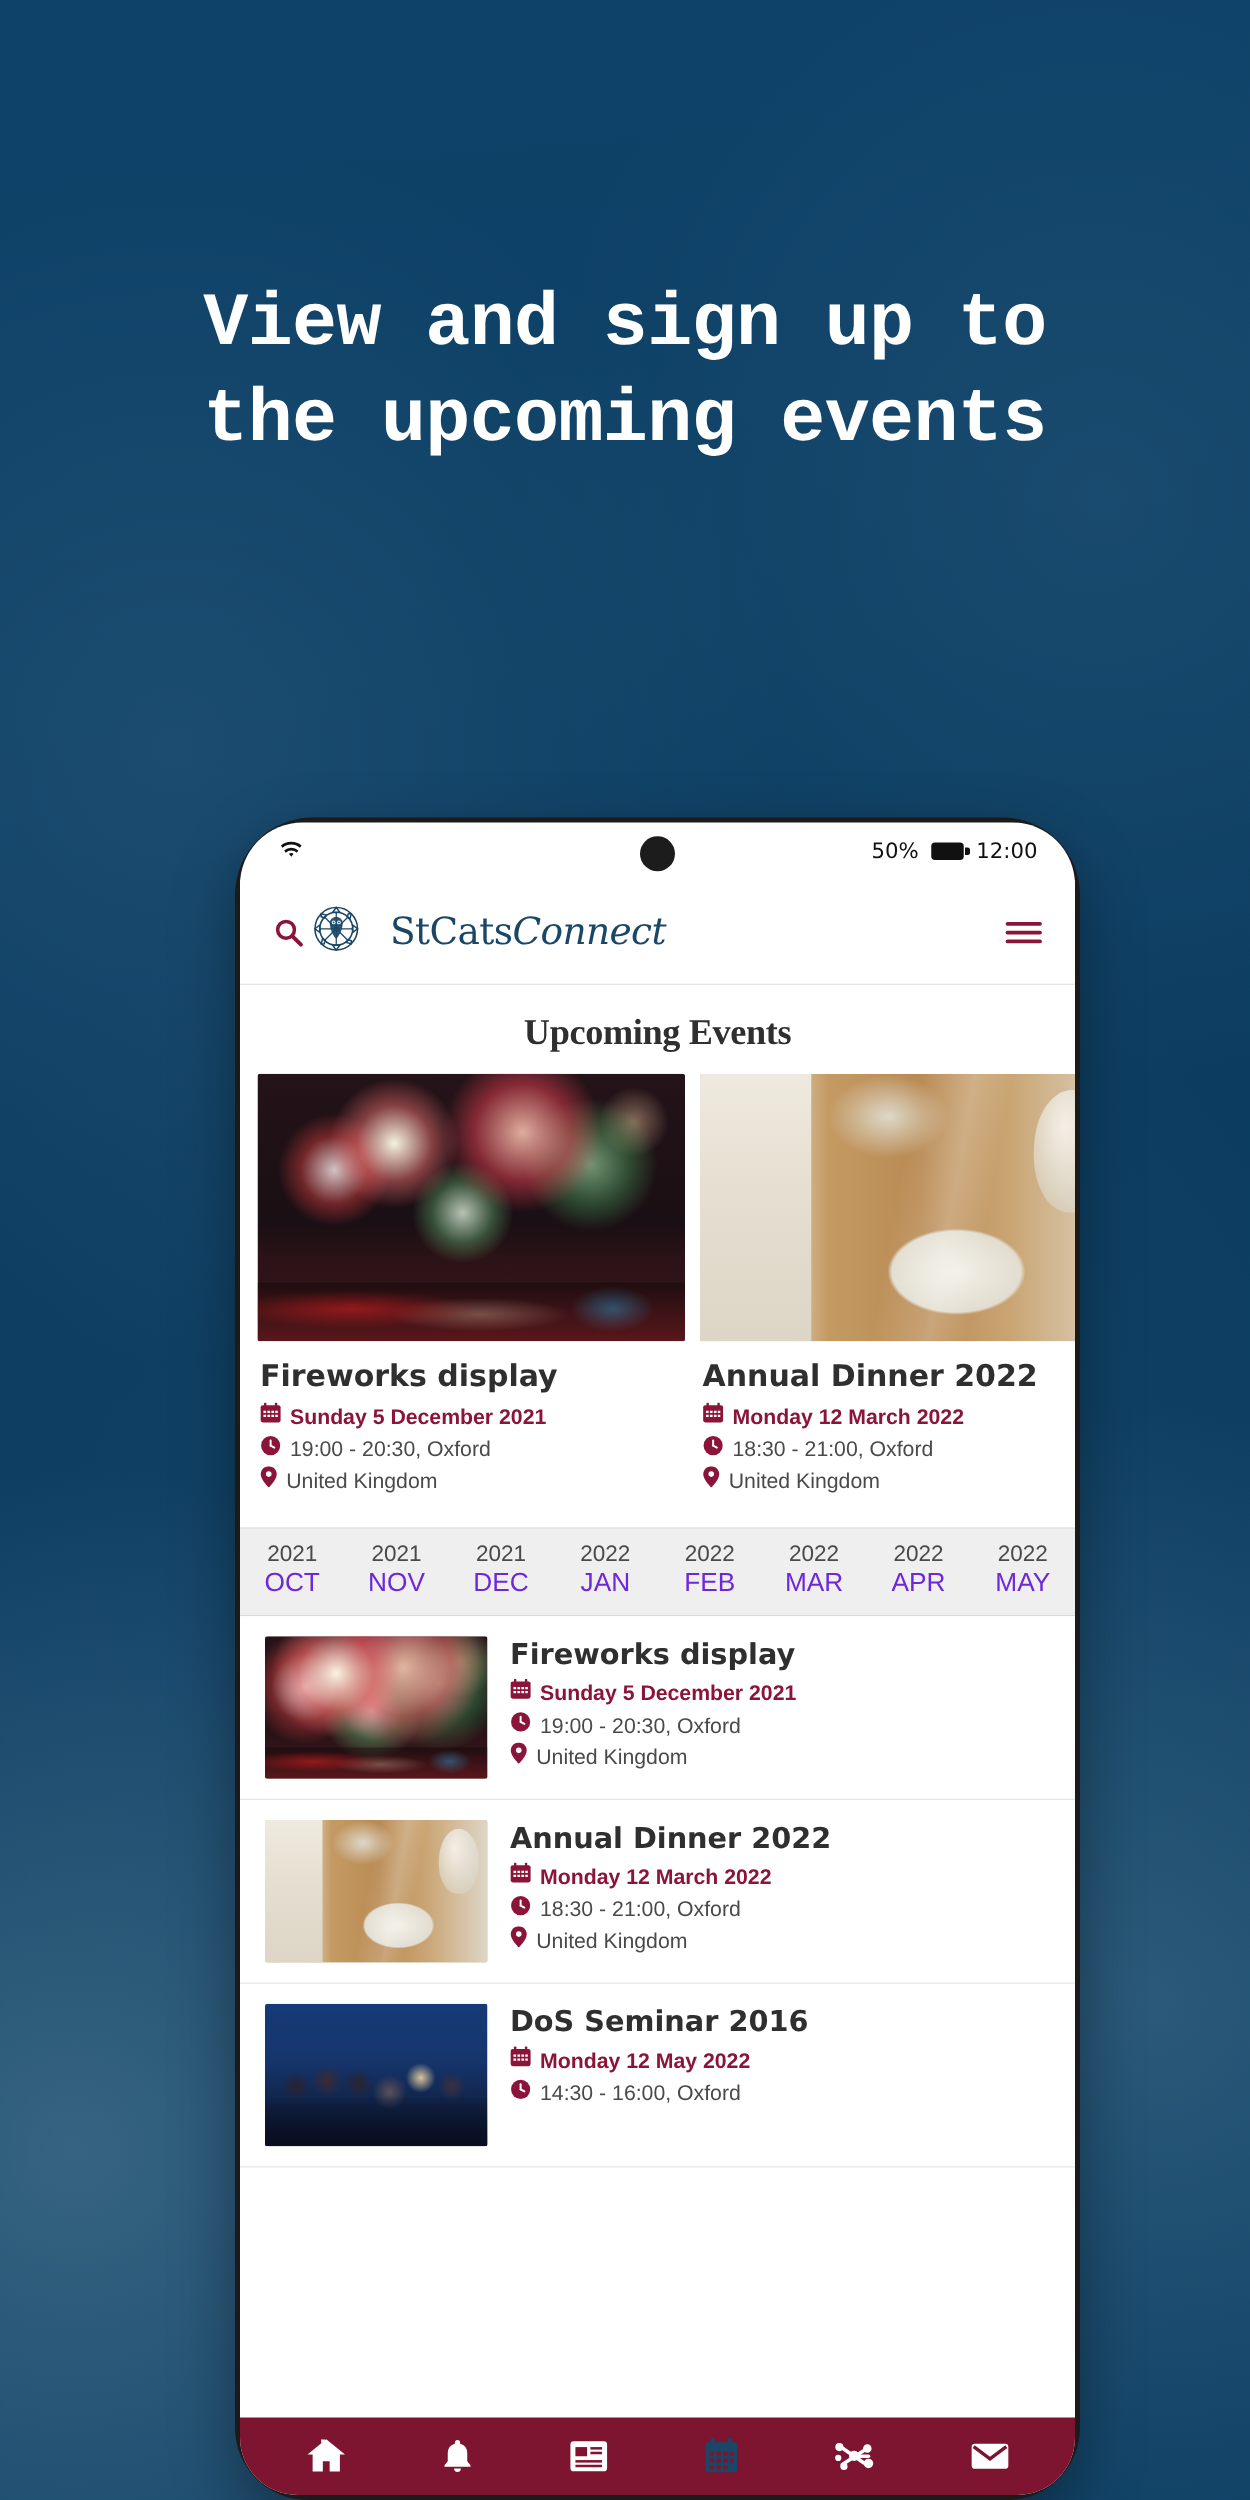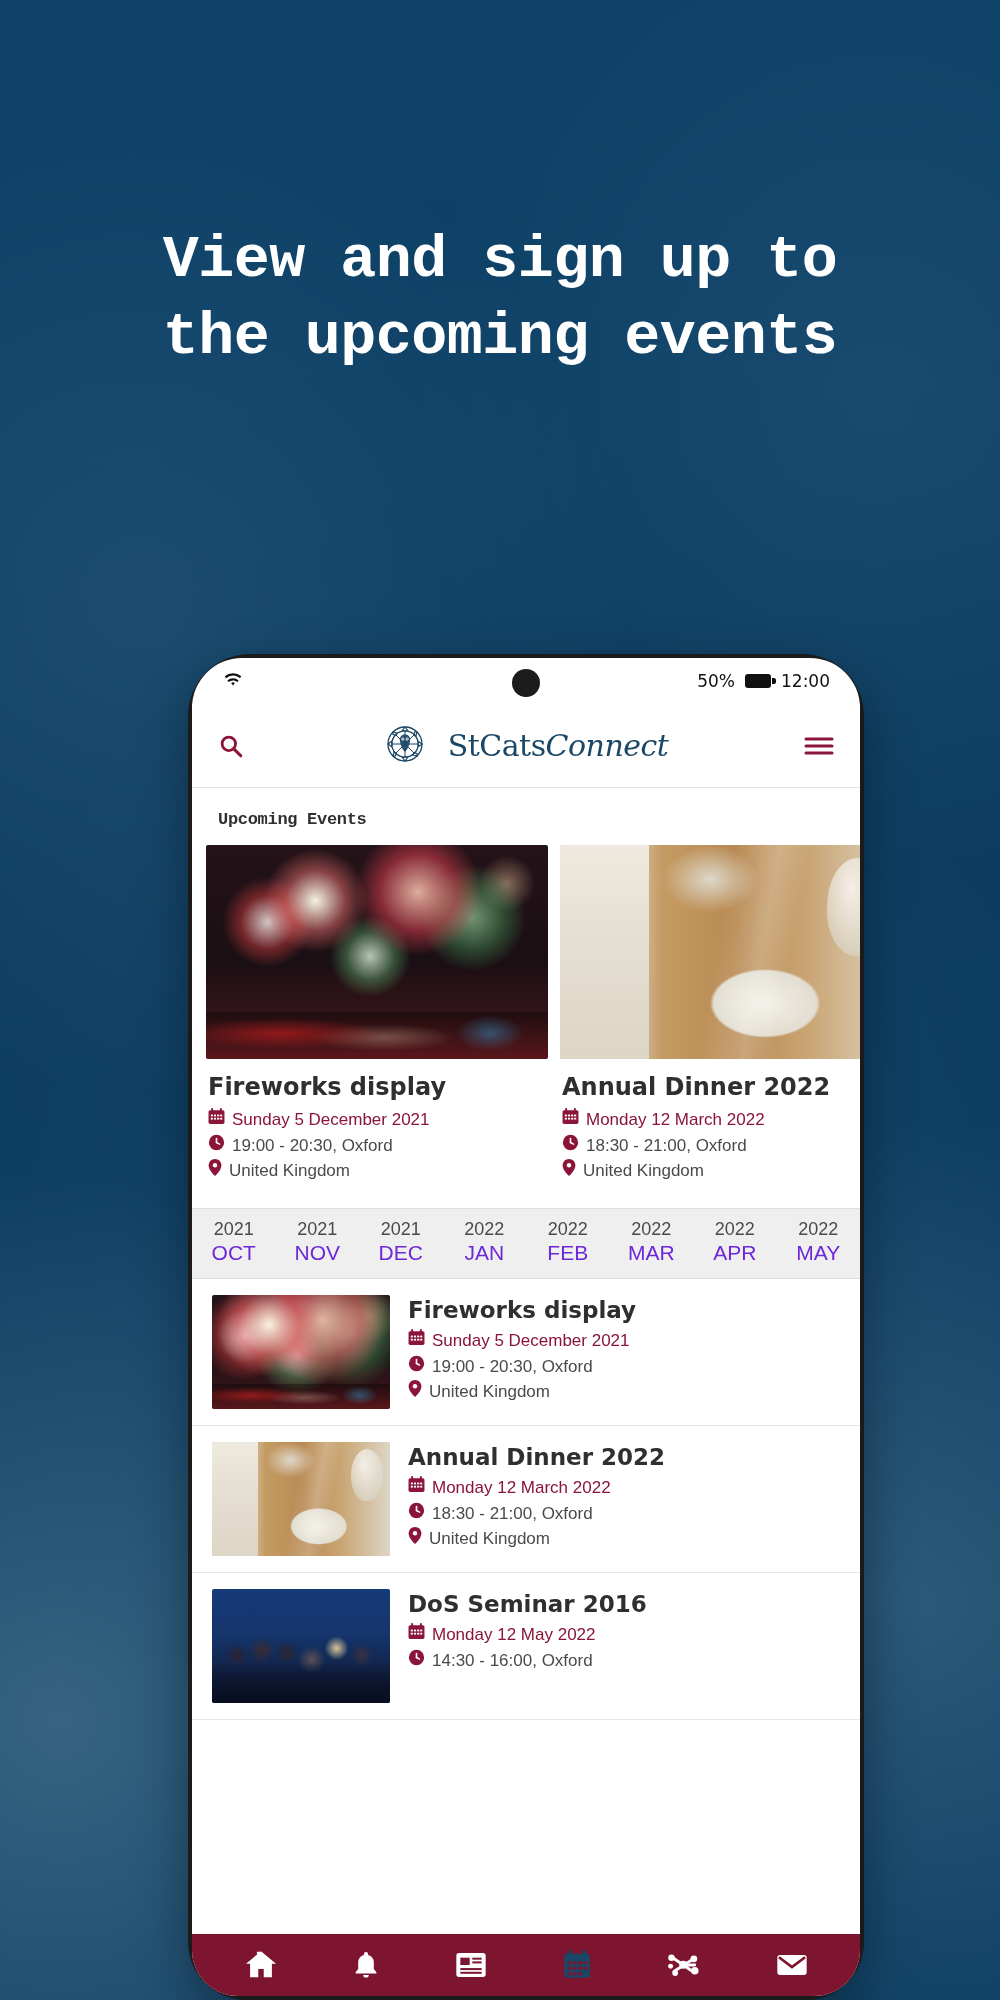--- a/index.html
+++ b/index.html
@@ -114,40 +114,40 @@
     display: flex;
     align-items: center;
     padding: 0 26px;
     border-bottom: 1px solid #e4e4e4;
     background: #fff;
   }
   .appbar .brand {
     flex: 1;
     display: flex;
     align-items: center;
-    justify-content: center;
     gap: 18px;
   }
   .brand-text {
     font-family: "DejaVu Serif", serif;
     font-size: 30px;
     color: #1b4766;
     letter-spacing: -0.5px;
   }
   .brand-text .it { font-style: italic; }
   .icon-btn { cursor: pointer; display: flex; align-items: center; }
 
   
   .section-title {
     padding: 22px 26px 16px 26px;
-    font-size: 17px;
+    font-size: 29px;
     font-weight: bold;
     color: #2f2f2f;
-    font-family: Liberation Mono, monospace;
+    font-family: Liberation Serif, serif;
     letter-spacing: -0.3px;
+    text-align: center;
   }
 
   
   .carousel {
     display: flex;
     gap: 12px;
     padding-left: 14px;
     overflow: hidden;
   }
   .ccard {
@@ -174,21 +174,21 @@
 
   .meta {
     display: flex;
     align-items: center;
     gap: 7px;
     font-size: 17px;
     line-height: 1.5;
     color: #4a4a4a;
     white-space: nowrap;
   }
-  .meta.date { color: #8a1538; font-weight: normal; }
+  .meta.date { color: #8a1538; font-weight: bold; }
   .meta svg { flex: 0 0 auto; }
 
   
   .monthstrip {
     display: flex;
     background: #efefef;
     border-top: 1px solid #e0e0e0;
     border-bottom: 1px solid #d9d9d9;
     padding: 10px 0 12px 0;
     margin-top: 14px;

